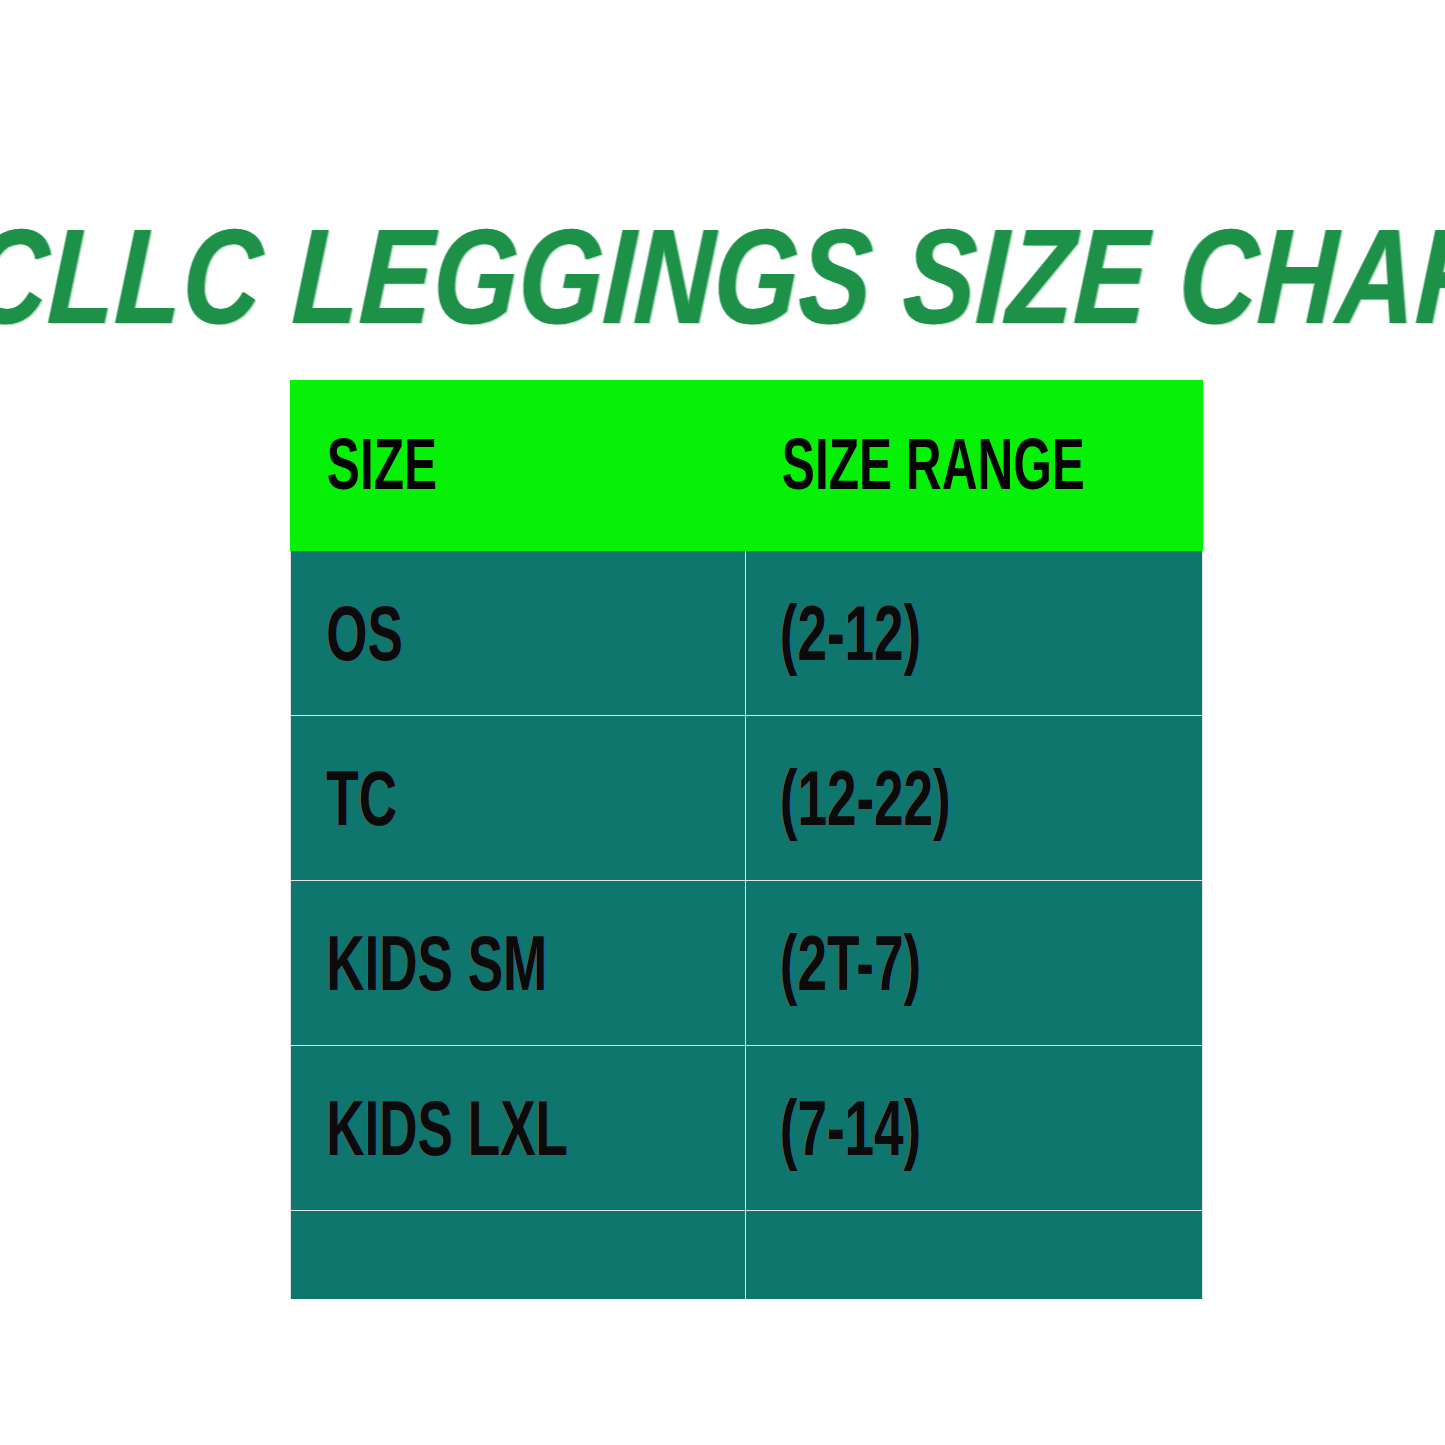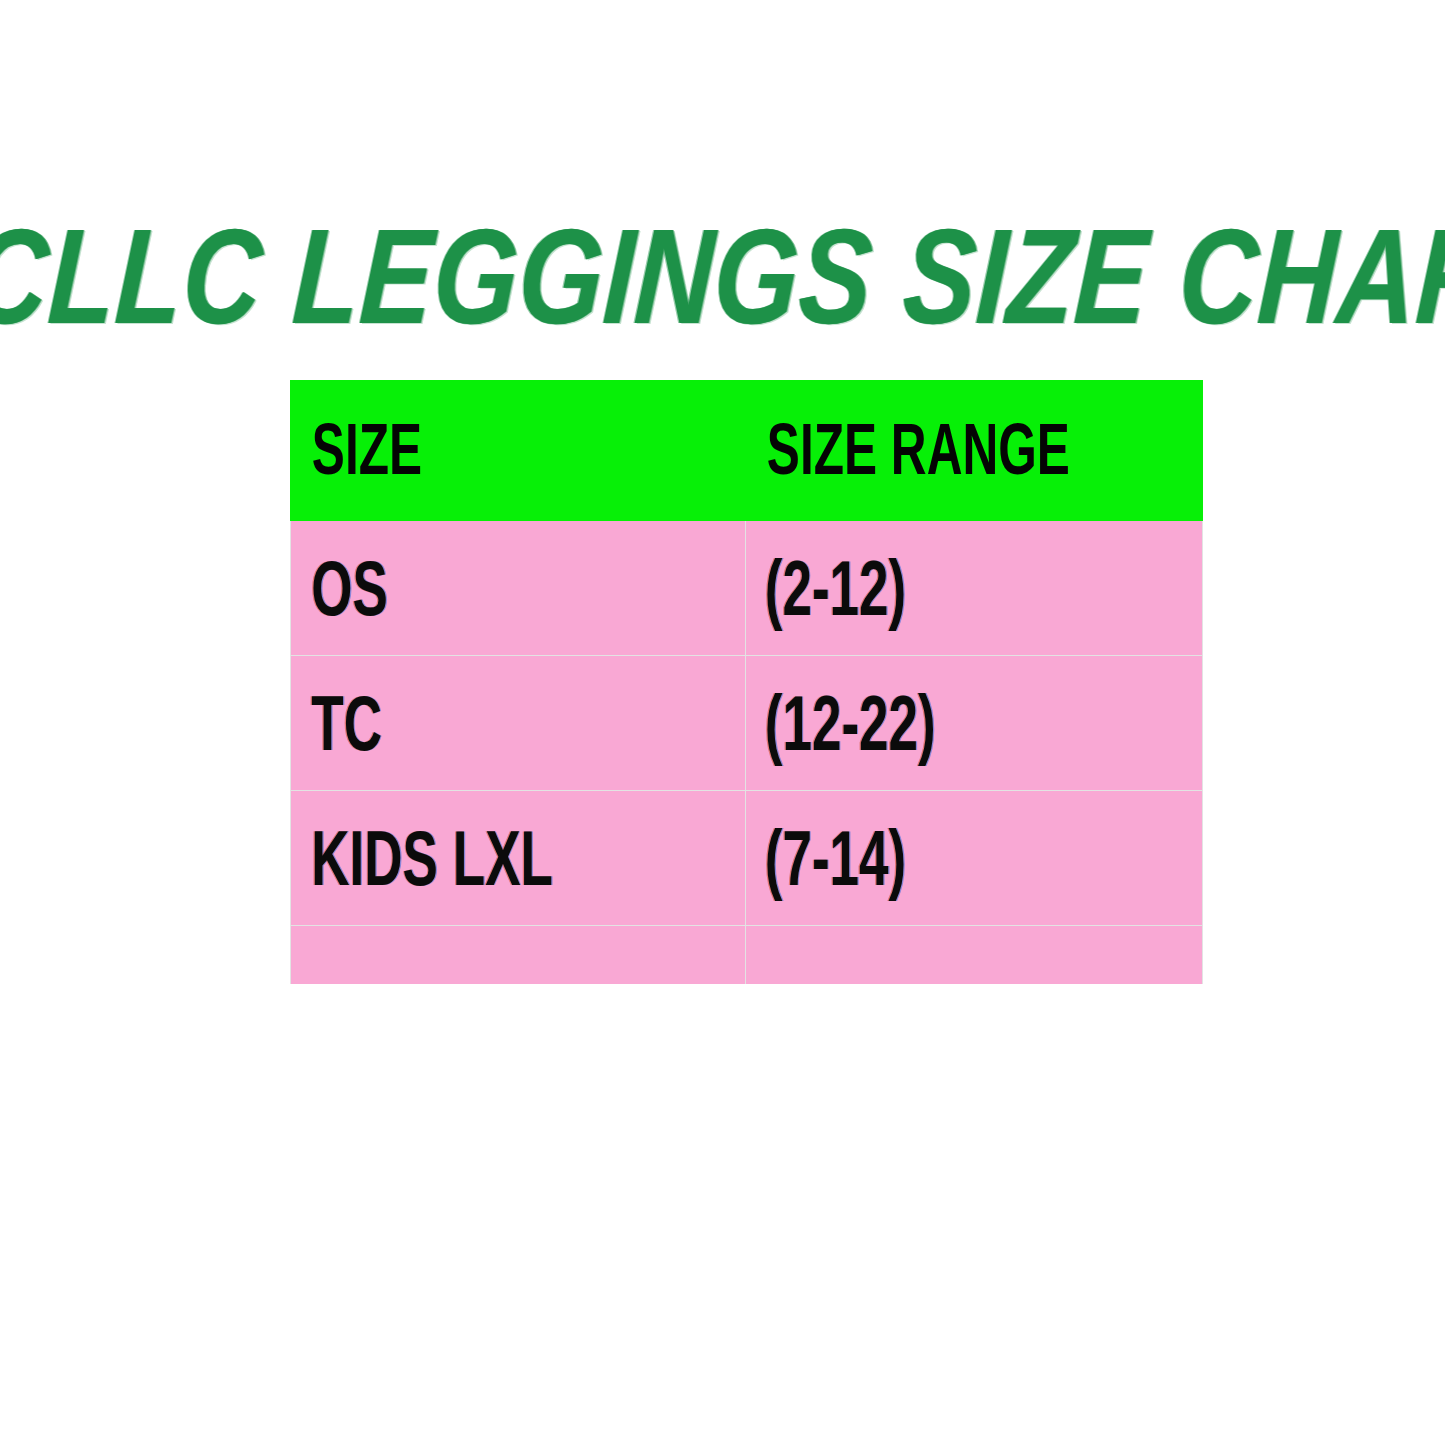--- a/index.html
+++ b/index.html
@@ -60,21 +60,21 @@
     width: 912px;
     border-collapse: collapse;
     table-layout: fixed;
   }
   .table col.c1 { width: 455px; }
   .table col.c2 { width: 457px; }
 
   .table th,
   .table td {
     border: 1px solid #dcdcdc;
-    padding: 0;
+    padding: 15px;
     margin: 0;
     vertical-align: middle;
     text-align: left;
   }
 
   .hdr-row th {
     background: #07f007;
     height: 138px;
     border-color: #07f007;
     border-bottom: 2px solid #07f007;
@@ -91,21 +91,21 @@
     font-size: 62px;
     line-height: 1;
     letter-spacing: 0px;
     transform: scaleX(0.80) scaleY(1.16);
     transform-origin: left center;
     white-space: nowrap;
   }
 
   .body-row td {
     height: 134px;
-    background: #f9a8d4;
+    background: #0f766e;
     border-color: #e3e3e3;
   }
   .cell-text {
     display: block;
     padding-left: 26px;
     color: #0b0b0b;
     font-family: "Liberation Sans", sans-serif;
     font-weight: 700;
     font-size: 68px;
     line-height: 1;
@@ -161,20 +161,28 @@
       <tr class="body-row">
         <td>
           <span class="cell-text">TC</span>
         </td>
         <td>
           <span class="cell-text range">(12-22)</span>
         </td>
       </tr>
       <tr class="body-row">
         <td>
+          <span class="cell-text">KIDS SM</span>
+        </td>
+        <td>
+          <span class="cell-text range">(2T-7)</span>
+        </td>
+      </tr>
+      <tr class="body-row">
+        <td>
           <span class="cell-text">KIDS LXL</span>
         </td>
         <td>
           <span class="cell-text range">(7-14)</span>
         </td>
       </tr>
       <tr class="body-row partial">
         <td>
           <span class="cell-text"></span>
         </td>

